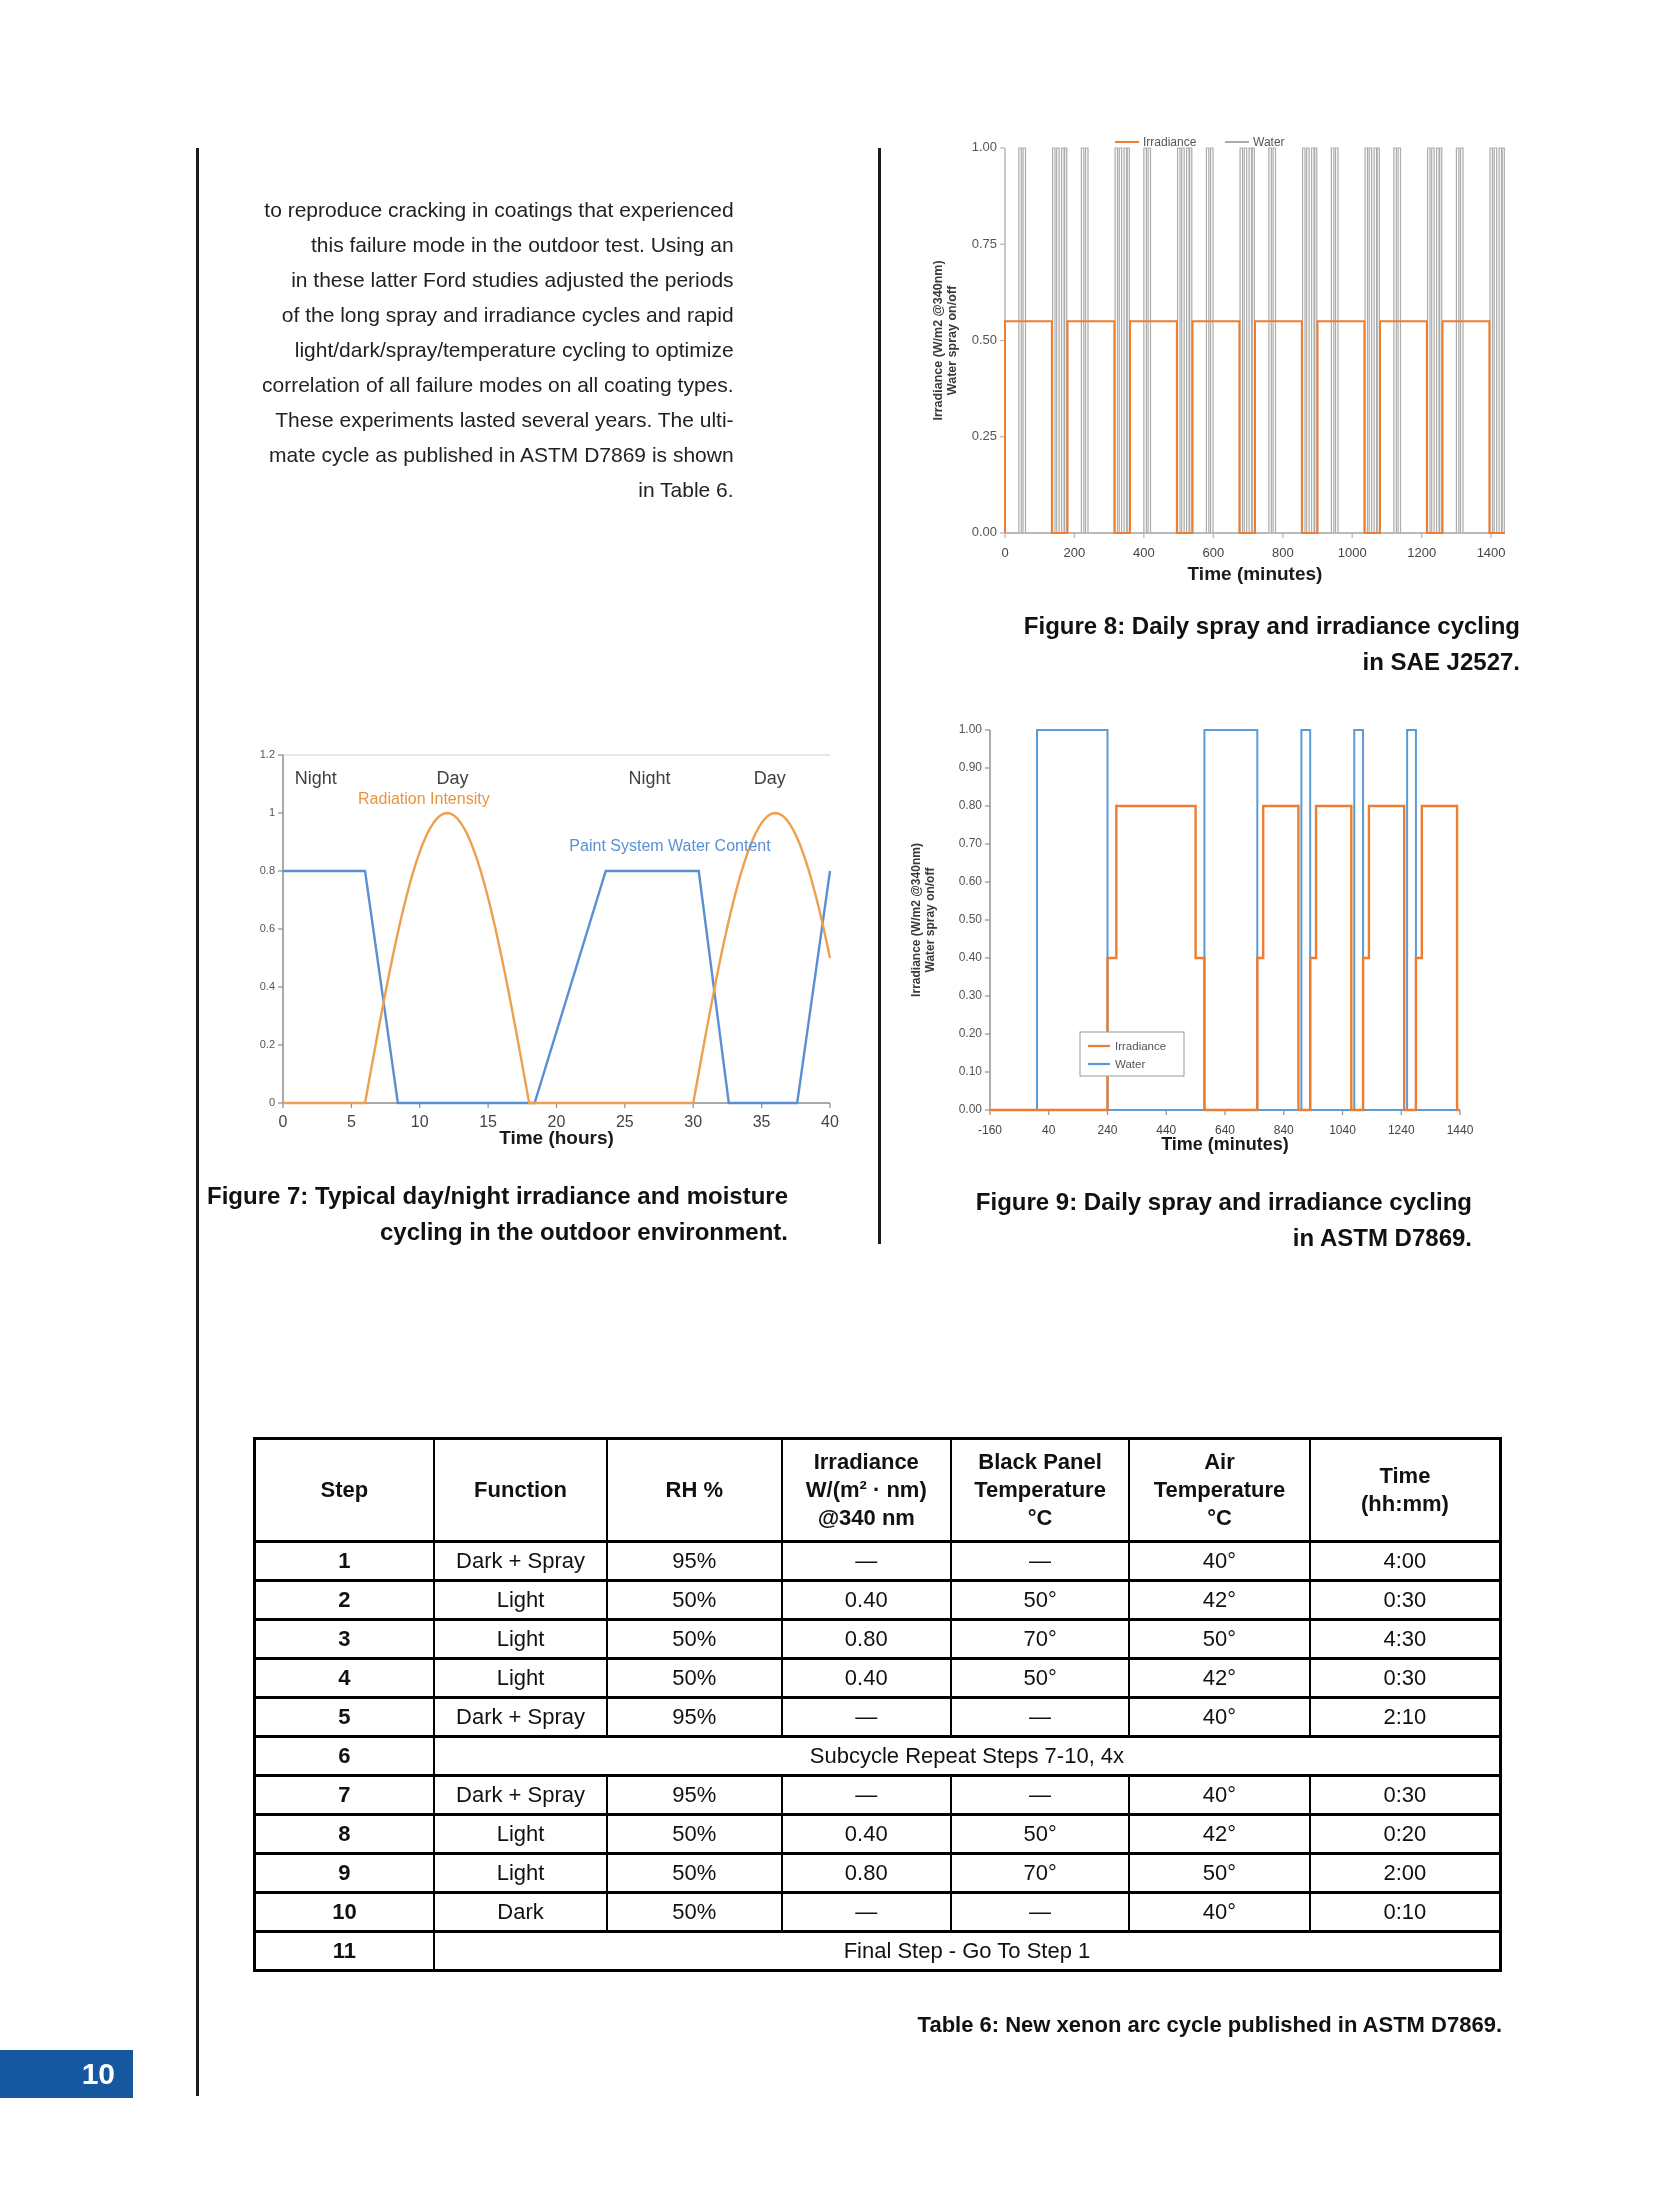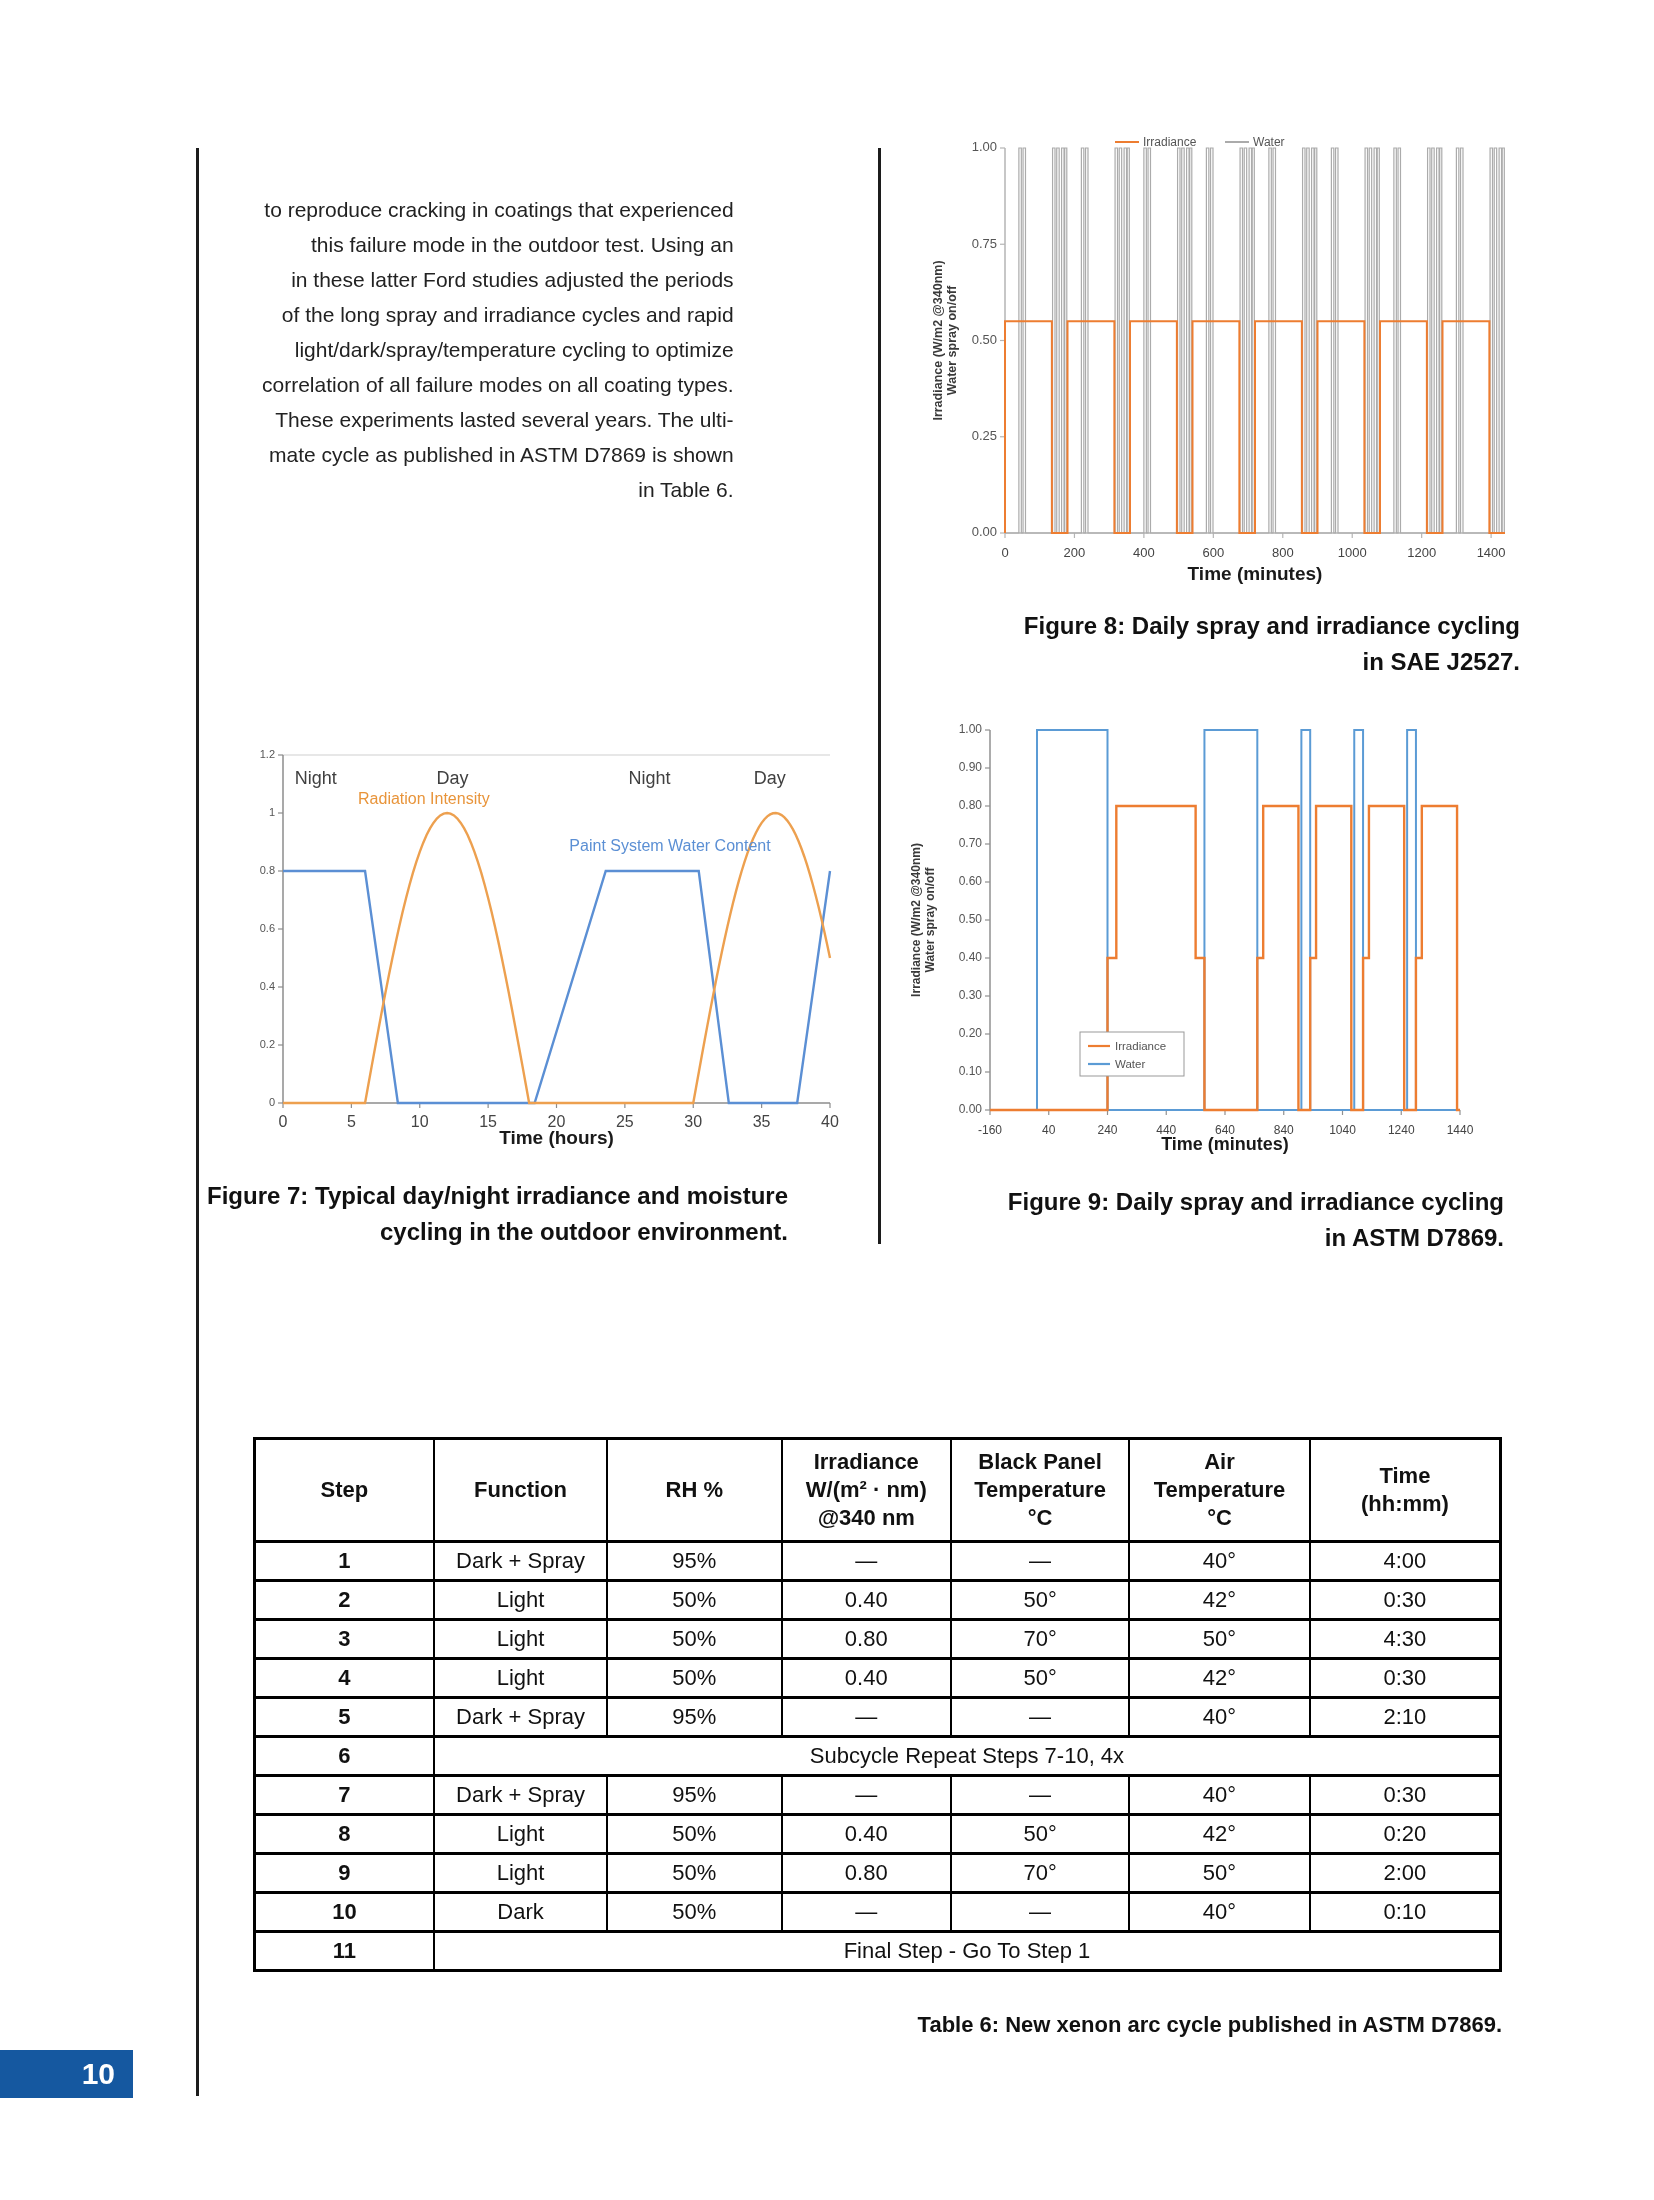--- a/index.html
+++ b/index.html
@@ -10,21 +10,21 @@
   .rule-center{left:878px;top:148px;height:1096px;}
   .body-text{position:absolute;left:262px;top:192px;color:#222222;
              font-size:21px;line-height:35px;white-space:nowrap;text-align:right;}
   .fig{position:absolute;}
   .fig svg{display:block;}
   svg text{font-family:"Liberation Sans",sans-serif;}
   .cap{position:absolute;text-align:right;font-weight:bold;color:#111111;
        font-size:24px;line-height:36px;}
   .cap-f8{left:900px;top:608px;width:620px;}
   .cap-f7{left:200px;top:1178px;width:588px;}
-  .cap-f9{left:880px;top:1184px;width:624px;}
+  .cap-f9{left:848px;top:1184px;width:624px;}
   .t6{position:absolute;left:253px;top:1437px;width:1249px;
       border-collapse:collapse;table-layout:fixed;font-size:22px;color:#111111;}
   .t6 th,.t6 td{border:3px solid #000;border-left-width:2px;border-right-width:2px;
       text-align:center;vertical-align:middle;padding:2px 4px;}
   .t6{border:3px solid #000;}
   .t6 thead th{height:96px;font-weight:bold;white-space:pre-line;line-height:28px;}
   .t6 tbody td{height:32px;}
   .tcap{position:absolute;left:253px;top:2012px;width:1249px;text-align:right;
         font-weight:bold;font-size:22px;color:#111111;}
   .pagenum{position:absolute;left:0;top:2050px;width:133px;height:48px;

